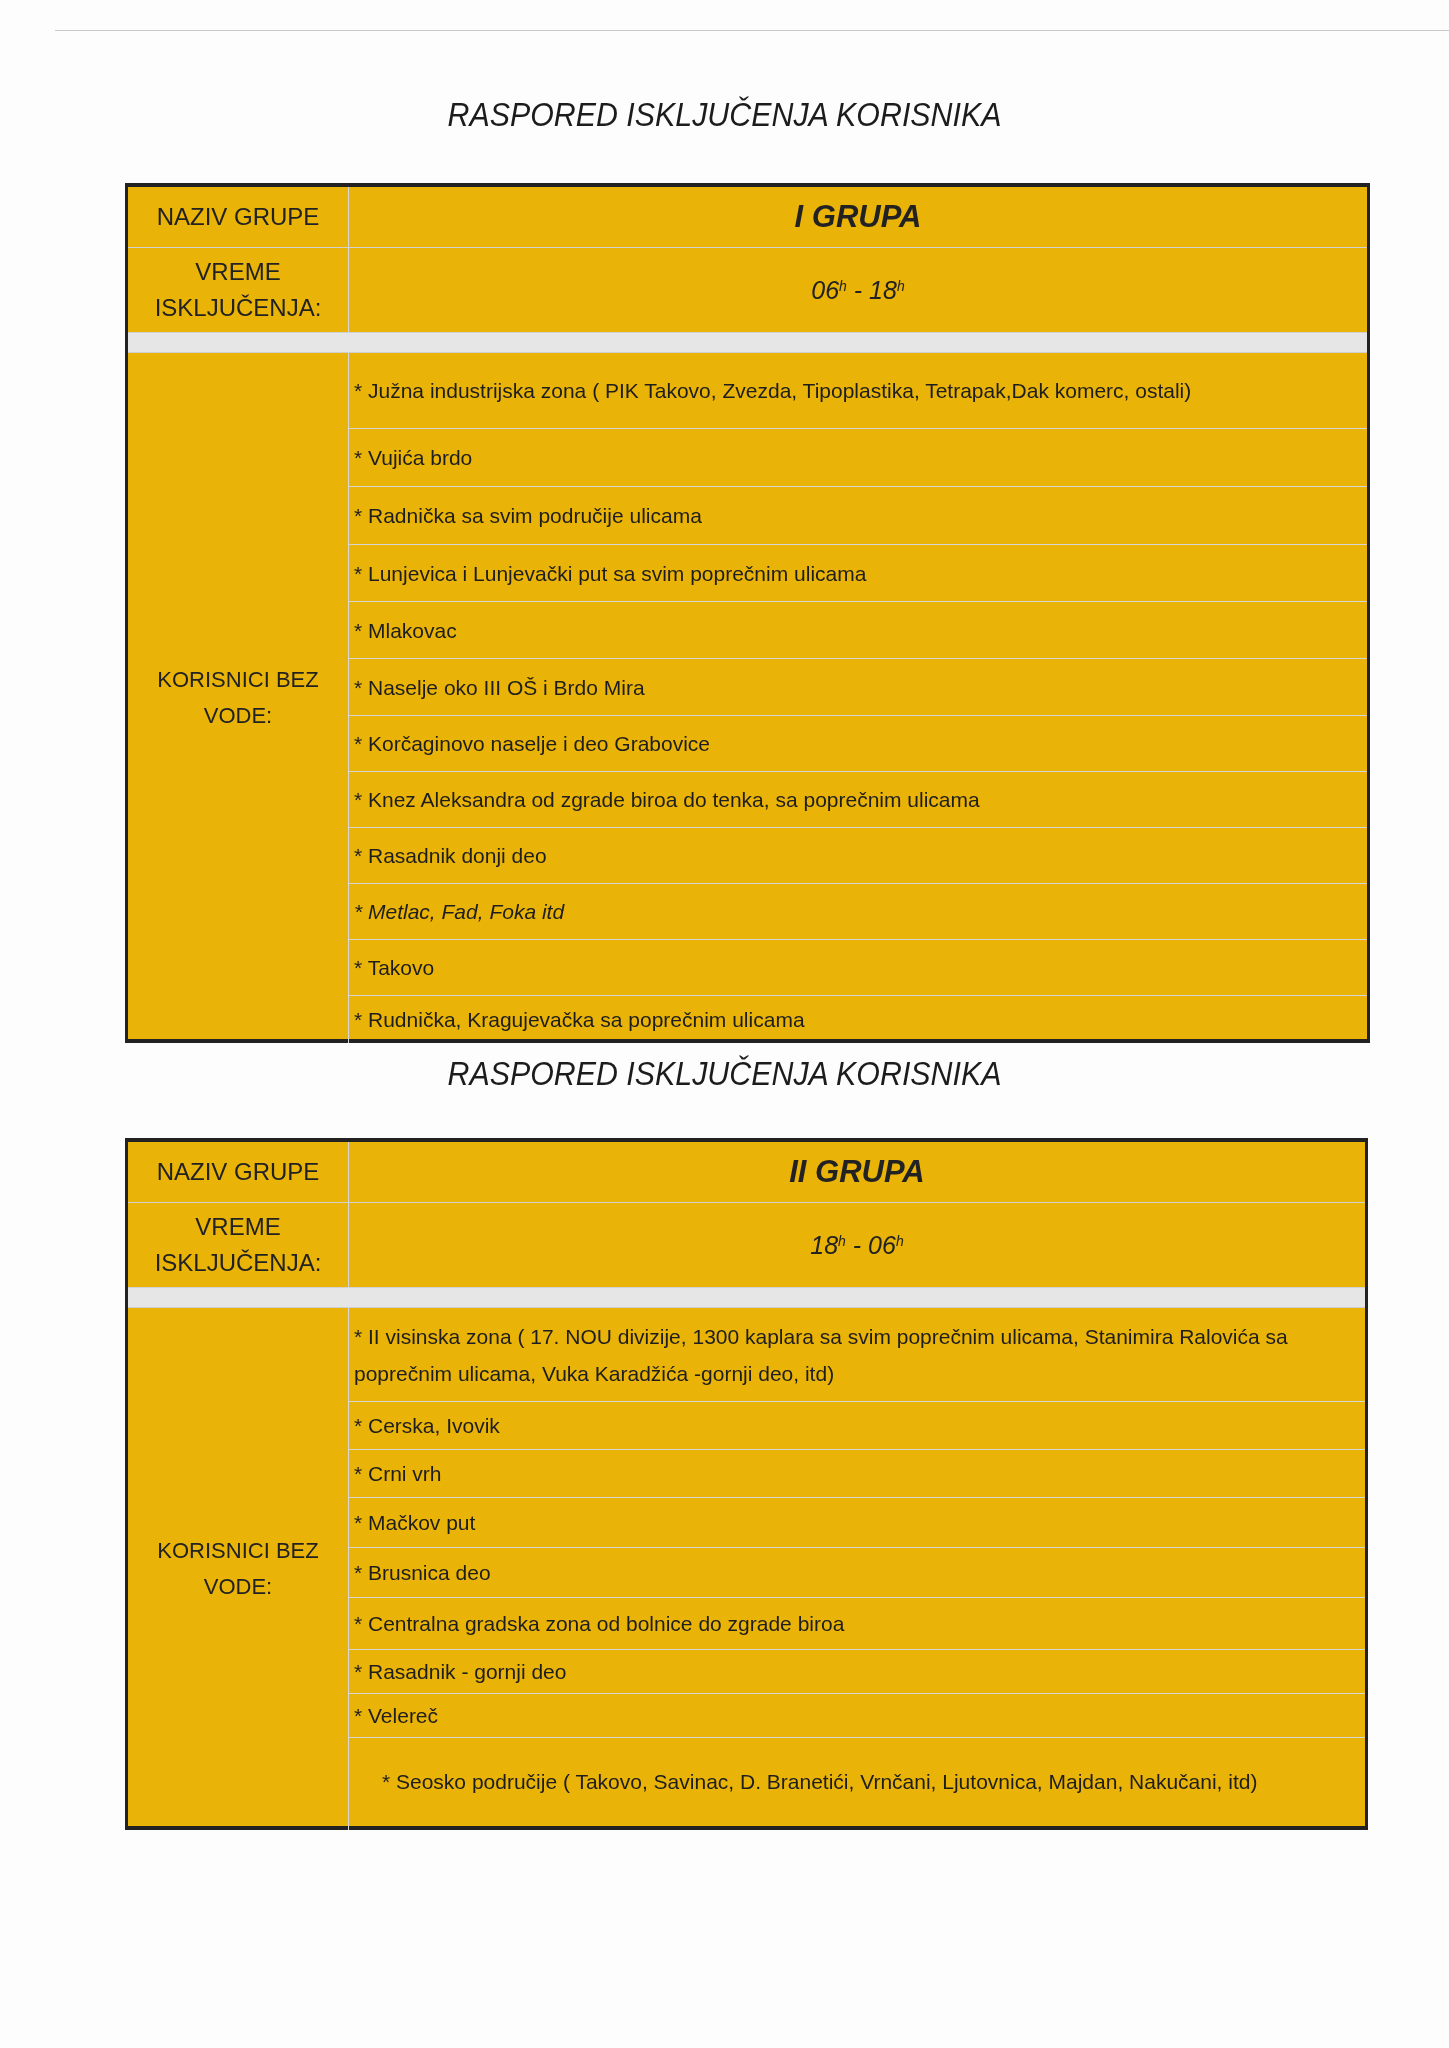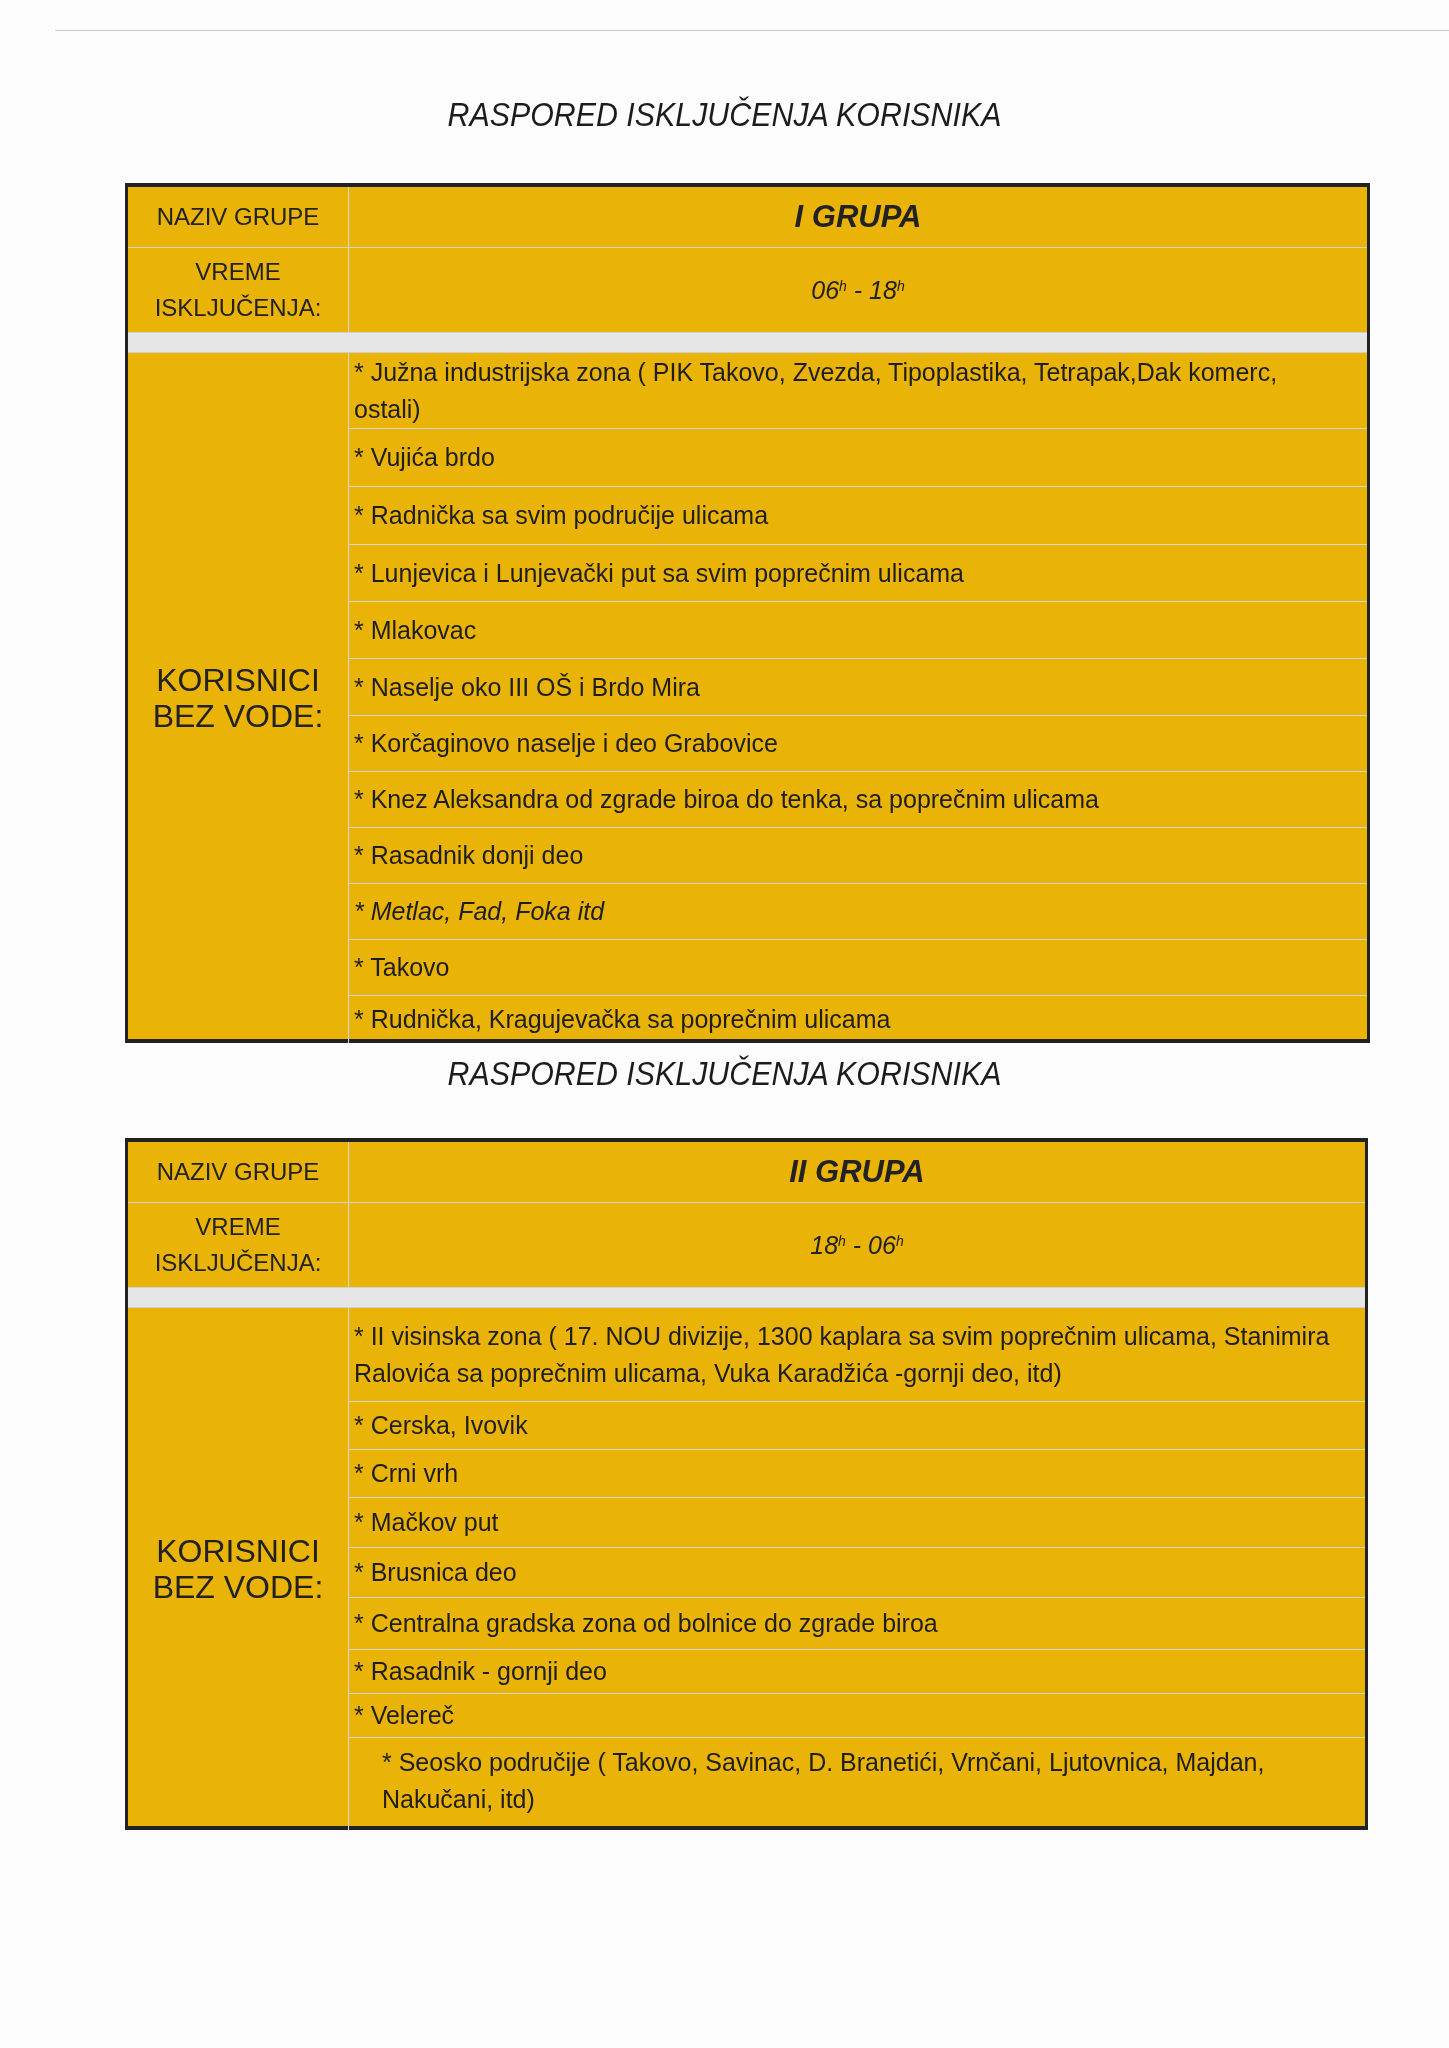--- a/index.html
+++ b/index.html
@@ -29,26 +29,26 @@
   }
   .row .val.bold { font-weight:bold; }
   .row.name { height:60px; }
   .row.time { height:84px; }
   .row.time .val { font-size:25px; }
   .row.time sup { font-size:14px; position:relative; top:-4px; }
   .band { height:19px; background:#e6e6e6; border-bottom:1px solid #cfcfcf; }
   .body { display:flex; }
   .body .lbl {
     width:221px; flex:none; border-right:1px solid #d8d8d8; text-align:center;
-    font-size:32px; color:#222; display:flex; align-items:center; justify-content:center;
+    font-size:22px; color:#222; display:flex; align-items:center; justify-content:center;
     line-height:36px; box-sizing:border-box; padding:0 10px;
   }
   .items { flex:1; }
   .item {
-    font-size:25px; color:#1e1e1e; padding:0 30px 0 5px; border-bottom:1px solid #d6d6d6;
+    font-size:21px; color:#1e1e1e; padding:0 30px 0 5px; border-bottom:1px solid #d6d6d6;
     display:flex; align-items:center; box-sizing:border-box; line-height:37px;
   }
   .item:last-child { border-bottom:none; }
 </style>
 </head>
 <body>
 
 <div class="scan-line"></div>
 
 <div class="doc-title" style="top:96px;">RASPORED ISKLJUČENJA KORISNIKA</div>

